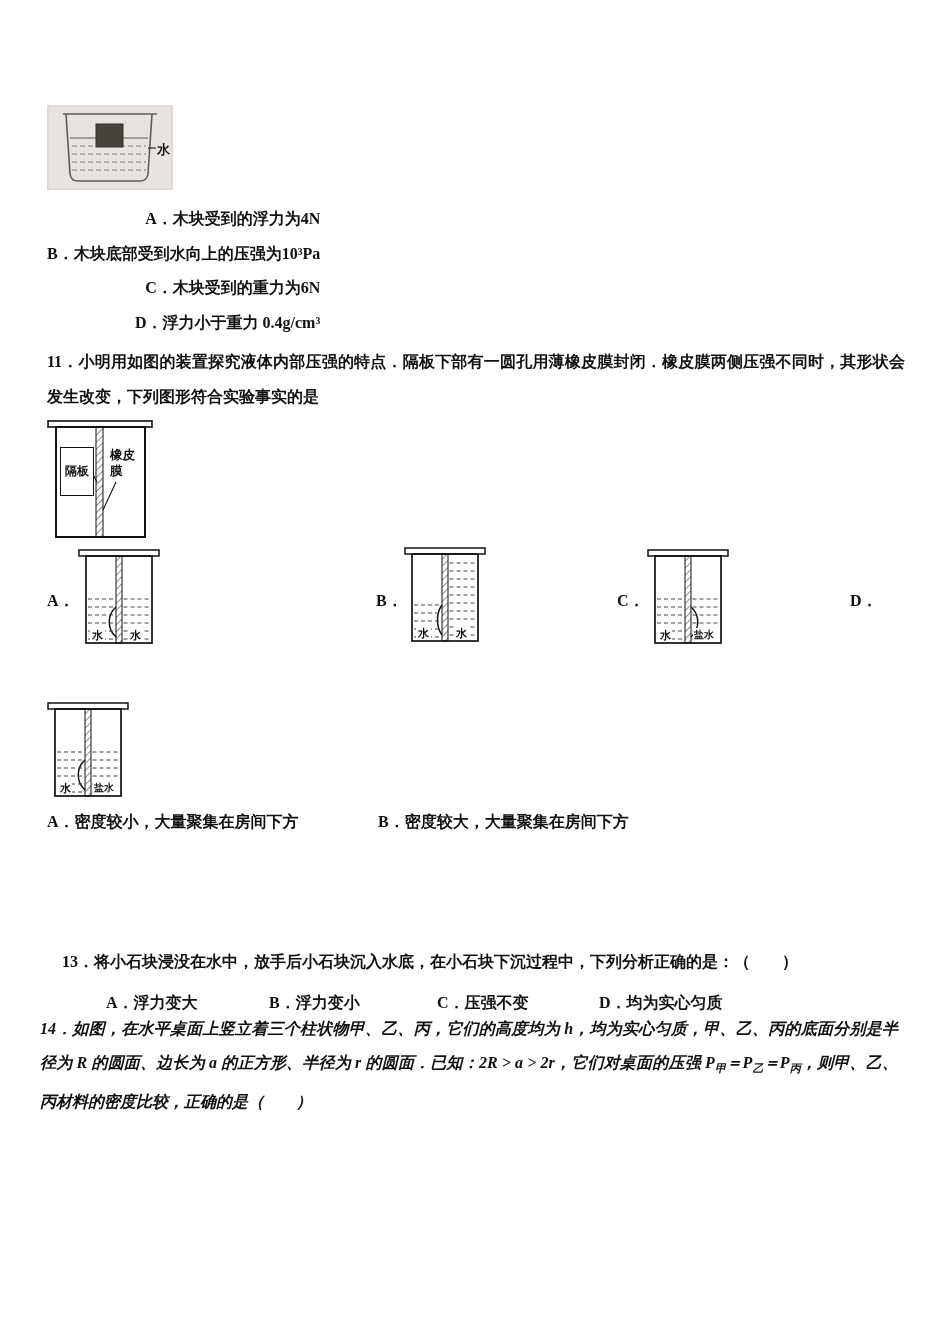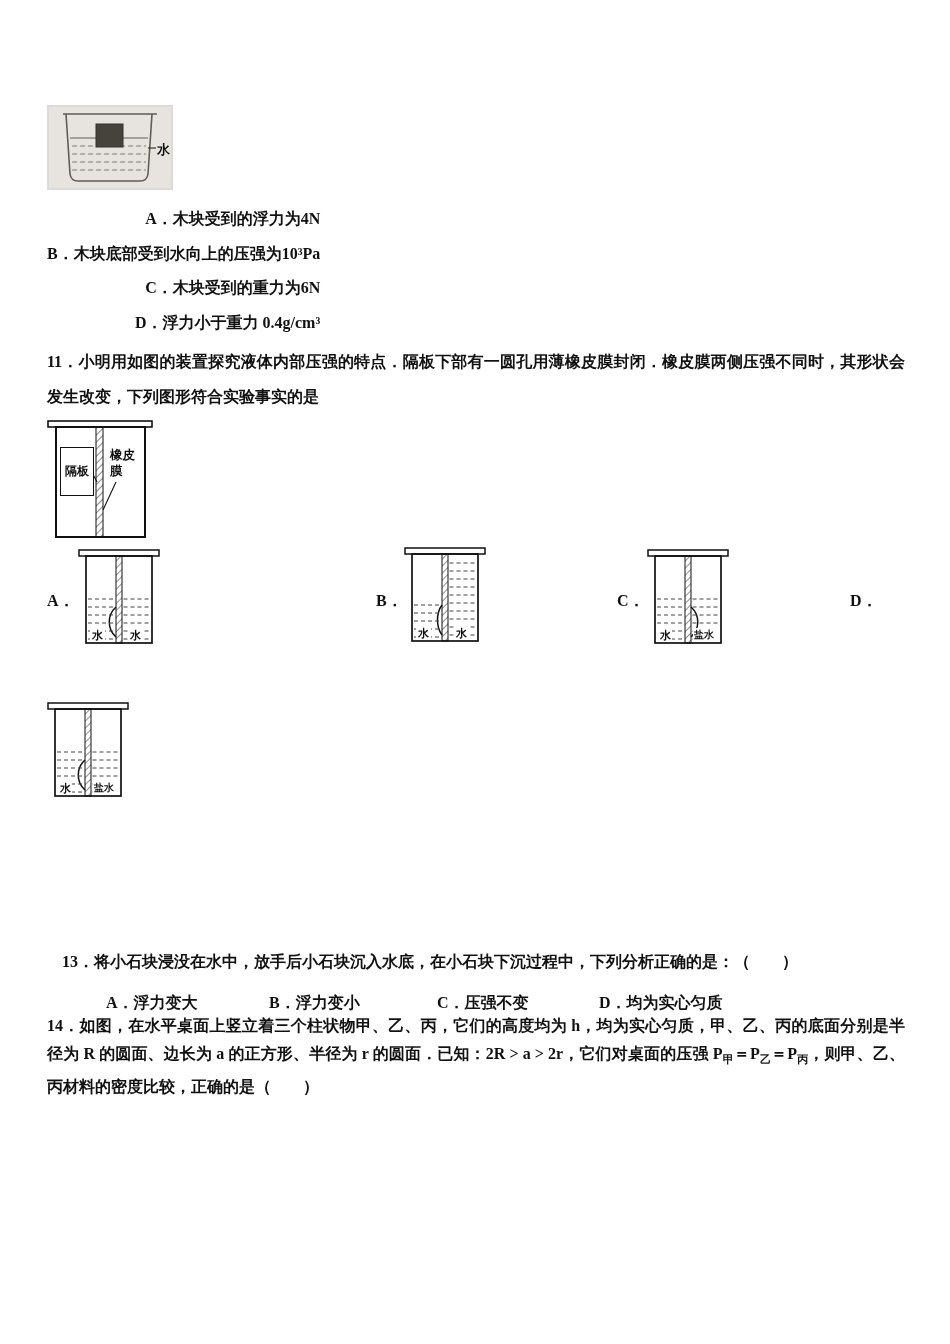--- a/index.html
+++ b/index.html
@@ -208,22 +208,25 @@
         <line x1="45.5" y1="90" x2="72" y2="90"></line>
     </g>
     <rect x="10" y="79" width="15" height="13" fill="#fff"></rect>
     <rect x="46" y="79" width="25" height="13" fill="#fff"></rect>
     <text x="13" y="90" font-size="11">水</text>
     <text x="47" y="89" font-size="10">盐水</text>
   </svg>
 </div>
 
 <div class="abs" style="left:47px;top:798px;">
+  <div class="optrow">
+    <span class="col1">A．密度较小，大量聚集在房间下方</span><span>B．密度较大，大量聚集在房间下方</span>
+  </div>
 </div>
 
 <div class="abs" style="left:62px;top:944px;">
   <div class="para">13．将小石块浸没在水中，放手后小石块沉入水底，在小石块下沉过程中，下列分析正确的是：（　　）</div>
   <div class="optrow">
     <span class="w1">A．浮力变大</span><span class="w2">B．浮力变小</span><span class="w3">C．压强不变</span><span>D．均为实心匀质</span>
   </div>
 </div>
 
-<div class="abs para" style="left:47px;top:1012px;line-height:28px;"><span>14．如图，在水平桌面上竖立着三个柱状物甲、乙、丙，它们的高度均为 h，均为实心匀质，甲、乙、丙的底面分别是半径为 R 的圆面、边长为 a 的正方形、半径为 r 的圆面．已知：2R &gt; a &gt; 2r，它们对桌面的压强 P</span><sub>甲</sub><span>＝P</span><sub>乙</sub><span>＝P</span><sub>丙</sub><span>，则甲、乙、丙材料的密度比较，正确的是（　　）</span></div>
+<div class="abs para" style="left:40px;top:1012px;line-height:34px;font-style:italic;"><span>14．如图，在水平桌面上竖立着三个柱状物甲、乙、丙，它们的高度均为 h，均为实心匀质，甲、乙、丙的底面分别是半径为 R 的圆面、边长为 a 的正方形、半径为 r 的圆面．已知：2R &gt; a &gt; 2r，它们对桌面的压强 P</span><sub>甲</sub><span>＝P</span><sub>乙</sub><span>＝P</span><sub>丙</sub><span>，则甲、乙、丙材料的密度比较，正确的是（　　）</span></div>
 
 </body></html>

